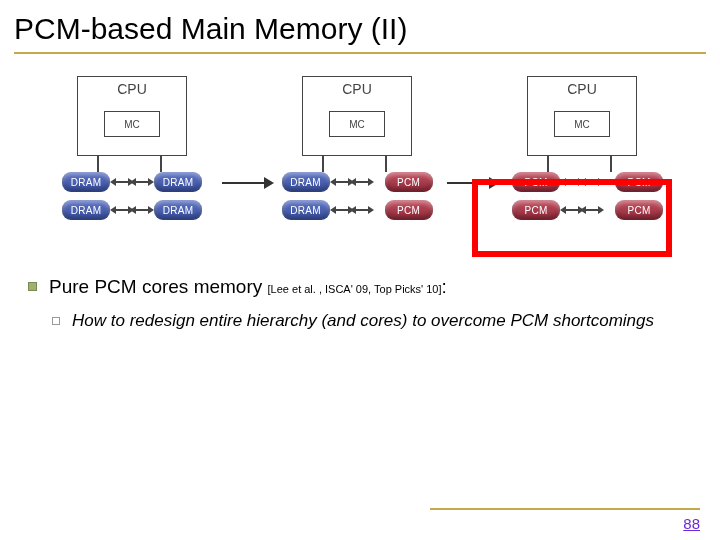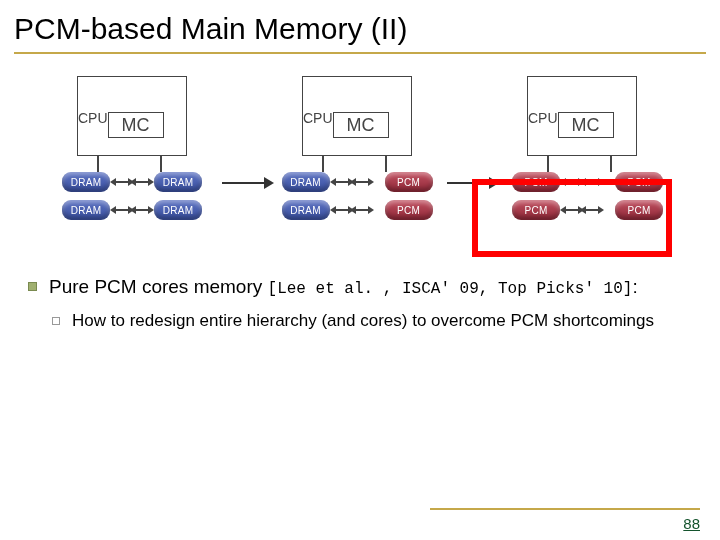--- a/index.html
+++ b/index.html
@@ -48,26 +48,26 @@
     margin-top: 7px;
     margin-left: 24px;
     flex-shrink: 0;
   }
   .b-text {
     font-size: 19px;
     color: #000;
     line-height: 1.3;
   }
   .cite {
-    font-size: 16px;
-    font-family: Liberation Mono, monospace;
+    font-size: 11px;
   }
   .sub-text {
     font-size: 17px;
     line-height: 1.35;
+    font-style: italic;
   }
   .diagram-wrap {
     margin: 8px 0 24px 24px;
     width: 610px;
     height: 175px;
     position: relative;
     display: flex;
     align-items: stretch;
     justify-content: space-between;
   }
@@ -77,35 +77,35 @@
     display: flex;
     flex-direction: column;
     align-items: center;
   }
   .cpu-box {
     width: 110px;
     height: 80px;
     border: 1.5px solid #444;
     position: relative;
     display: flex;
-    flex-direction: row;
+    flex-direction: column;
     align-items: center;
     padding-top: 4px;
     font-size: 14px;
     color: #444;
     background: #fff;
   }
   .mc-box {
     width: 56px;
     height: 26px;
     border: 1.5px solid #444;
     display: flex;
     align-items: center;
     justify-content: center;
-    font-size: 18px;
+    font-size: 10px;
     color: #444;
     margin-top: 14px;
     background: #fff;
   }
   .leg-l, .leg-r {
     position: absolute;
     width: 1.5px;
     height: 16px;
     background: #444;
     top: 80px;
@@ -184,21 +184,21 @@
     right: 20px;
     width: 270px;
     height: 2px;
     background: #c5a84a;
   }
   .pagenum {
     position: absolute;
     bottom: 8px;
     right: 20px;
     font-size: 15px;
-    color: #14532d;
+    color: #6d28d9;
     text-decoration: underline;
   }
 </style>
 </head>
 <body>
 
 <div class="title">PCM-based Main Memory (II)</div>
 <div class="rule-top"></div>
 
 <div class="content">

